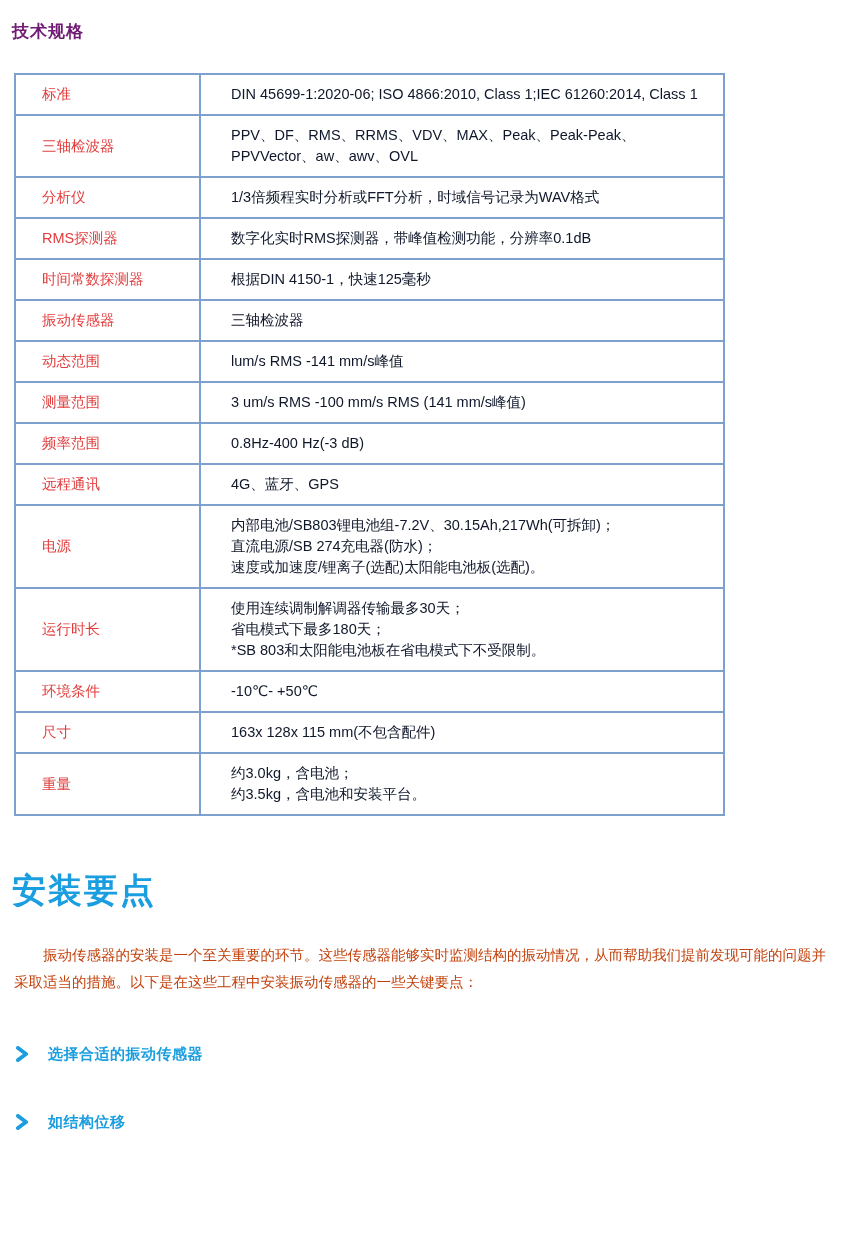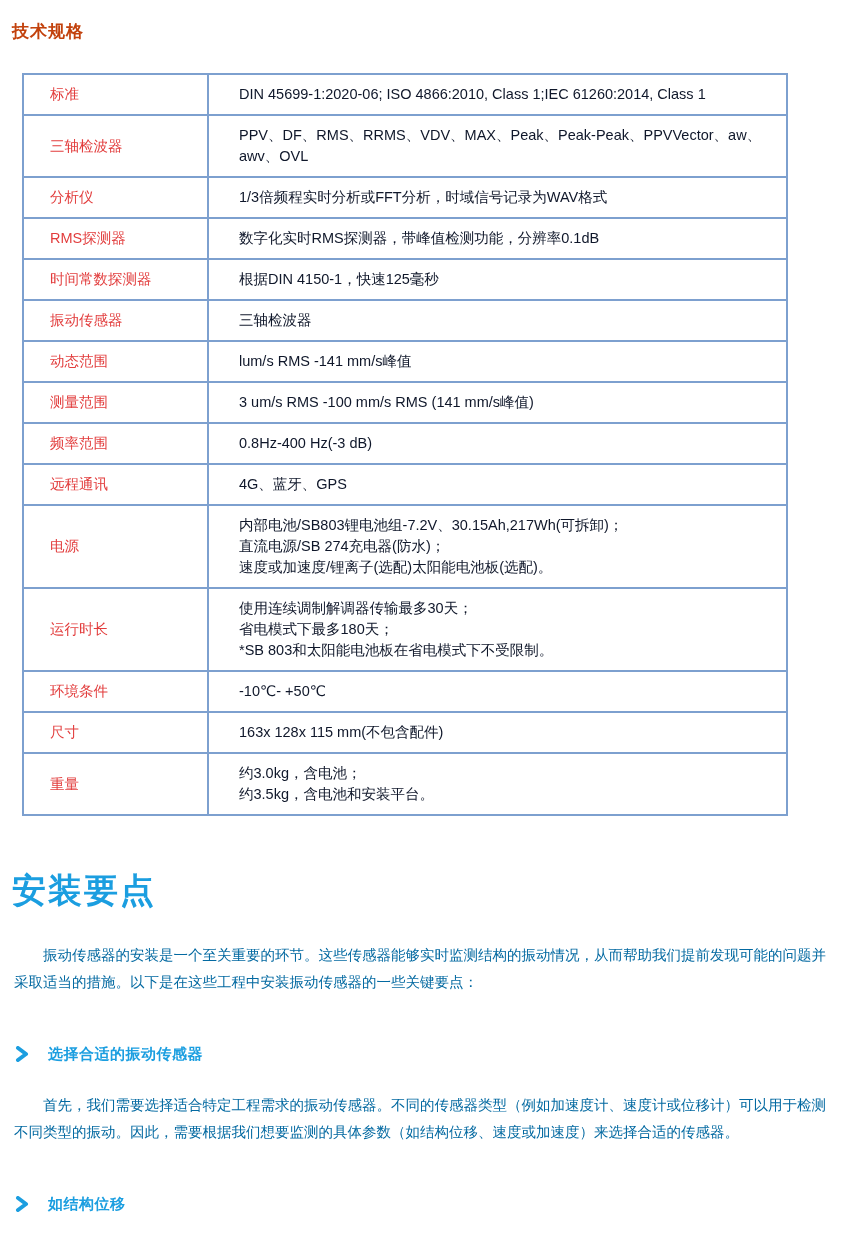--- a/index.html
+++ b/index.html
@@ -12,28 +12,28 @@
     color: #404040;
     position: relative;
   }
   .page { width: 850px; padding-bottom: 20px; }
 
   
   .tech-title {
     margin: 20px 0 0 12px;
     font-size: 17px;
     font-weight: bold;
-    color: #c2410c;
+    color: #701a75;
     letter-spacing: 1px;
   }
 
   
   .spec-table {
-    width: 766px;
-    margin: 30px 22px 0 22px;
+    width: 711px;
+    margin: 30px 22px 0 14px;
     border-collapse: collapse;
     table-layout: fixed;
   }
   .spec-table td {
     border: 2px solid #7DA0CF;
     vertical-align: middle;
     font-size: 14.5px;
     line-height: 21px;
   }
   .spec-table td.cell-label {
@@ -53,21 +53,21 @@
     font-size: 34px;
     font-weight: bold;
     color: #1B9EE0;
     letter-spacing: 2px;
   }
 
   .para {
     margin: 28px 16px 0 14px;
     font-size: 14.5px;
     line-height: 27px;
-    color: #0369a1;
+    color: #c2410c;
     text-indent: 2em;
   }
 
   .point-heading {
     display: flex;
     align-items: center;
     margin: 48px 0 0 12px;
   }
   .chevron {
     width: 20px;
@@ -167,21 +167,20 @@
   <p class="para">振动传感器的安装是一个至关重要的环节。这些传感器能够实时监测结构的振动情况，从而帮助我们提前发现可能的问题并采取适当的措施。以下是在这些工程中安装振动传感器的一些关键要点：</p>
 
   <div class="point-heading">
     <span class="chevron">
       <svg width="16" height="16" viewBox="0 0 16 16" aria-hidden="true">
         <polyline points="4,2 12,8 4,14" fill="none" stroke="#1B9EE0" stroke-width="4" stroke-linecap="round" stroke-linejoin="round"></polyline>
       </svg>
     </span>
     <span class="point-heading-text">选择合适的振动传感器</span>
   </div>
-  <p class="para">首先，我们需要选择适合特定工程需求的振动传感器。不同的传感器类型（例如加速度计、速度计或位移计）可以用于检测不同类型的振动。因此，需要根据我们想要监测的具体参数（如结构位移、速度或加速度）来选择合适的传感器。</p>
 
   <div class="point-heading">
     <span class="chevron">
       <svg width="16" height="16" viewBox="0 0 16 16" aria-hidden="true">
         <polyline points="4,2 12,8 4,14" fill="none" stroke="#1B9EE0" stroke-width="4" stroke-linecap="round" stroke-linejoin="round"></polyline>
       </svg>
     </span>
     <span class="point-heading-text">如结构位移</span>
   </div>
 

